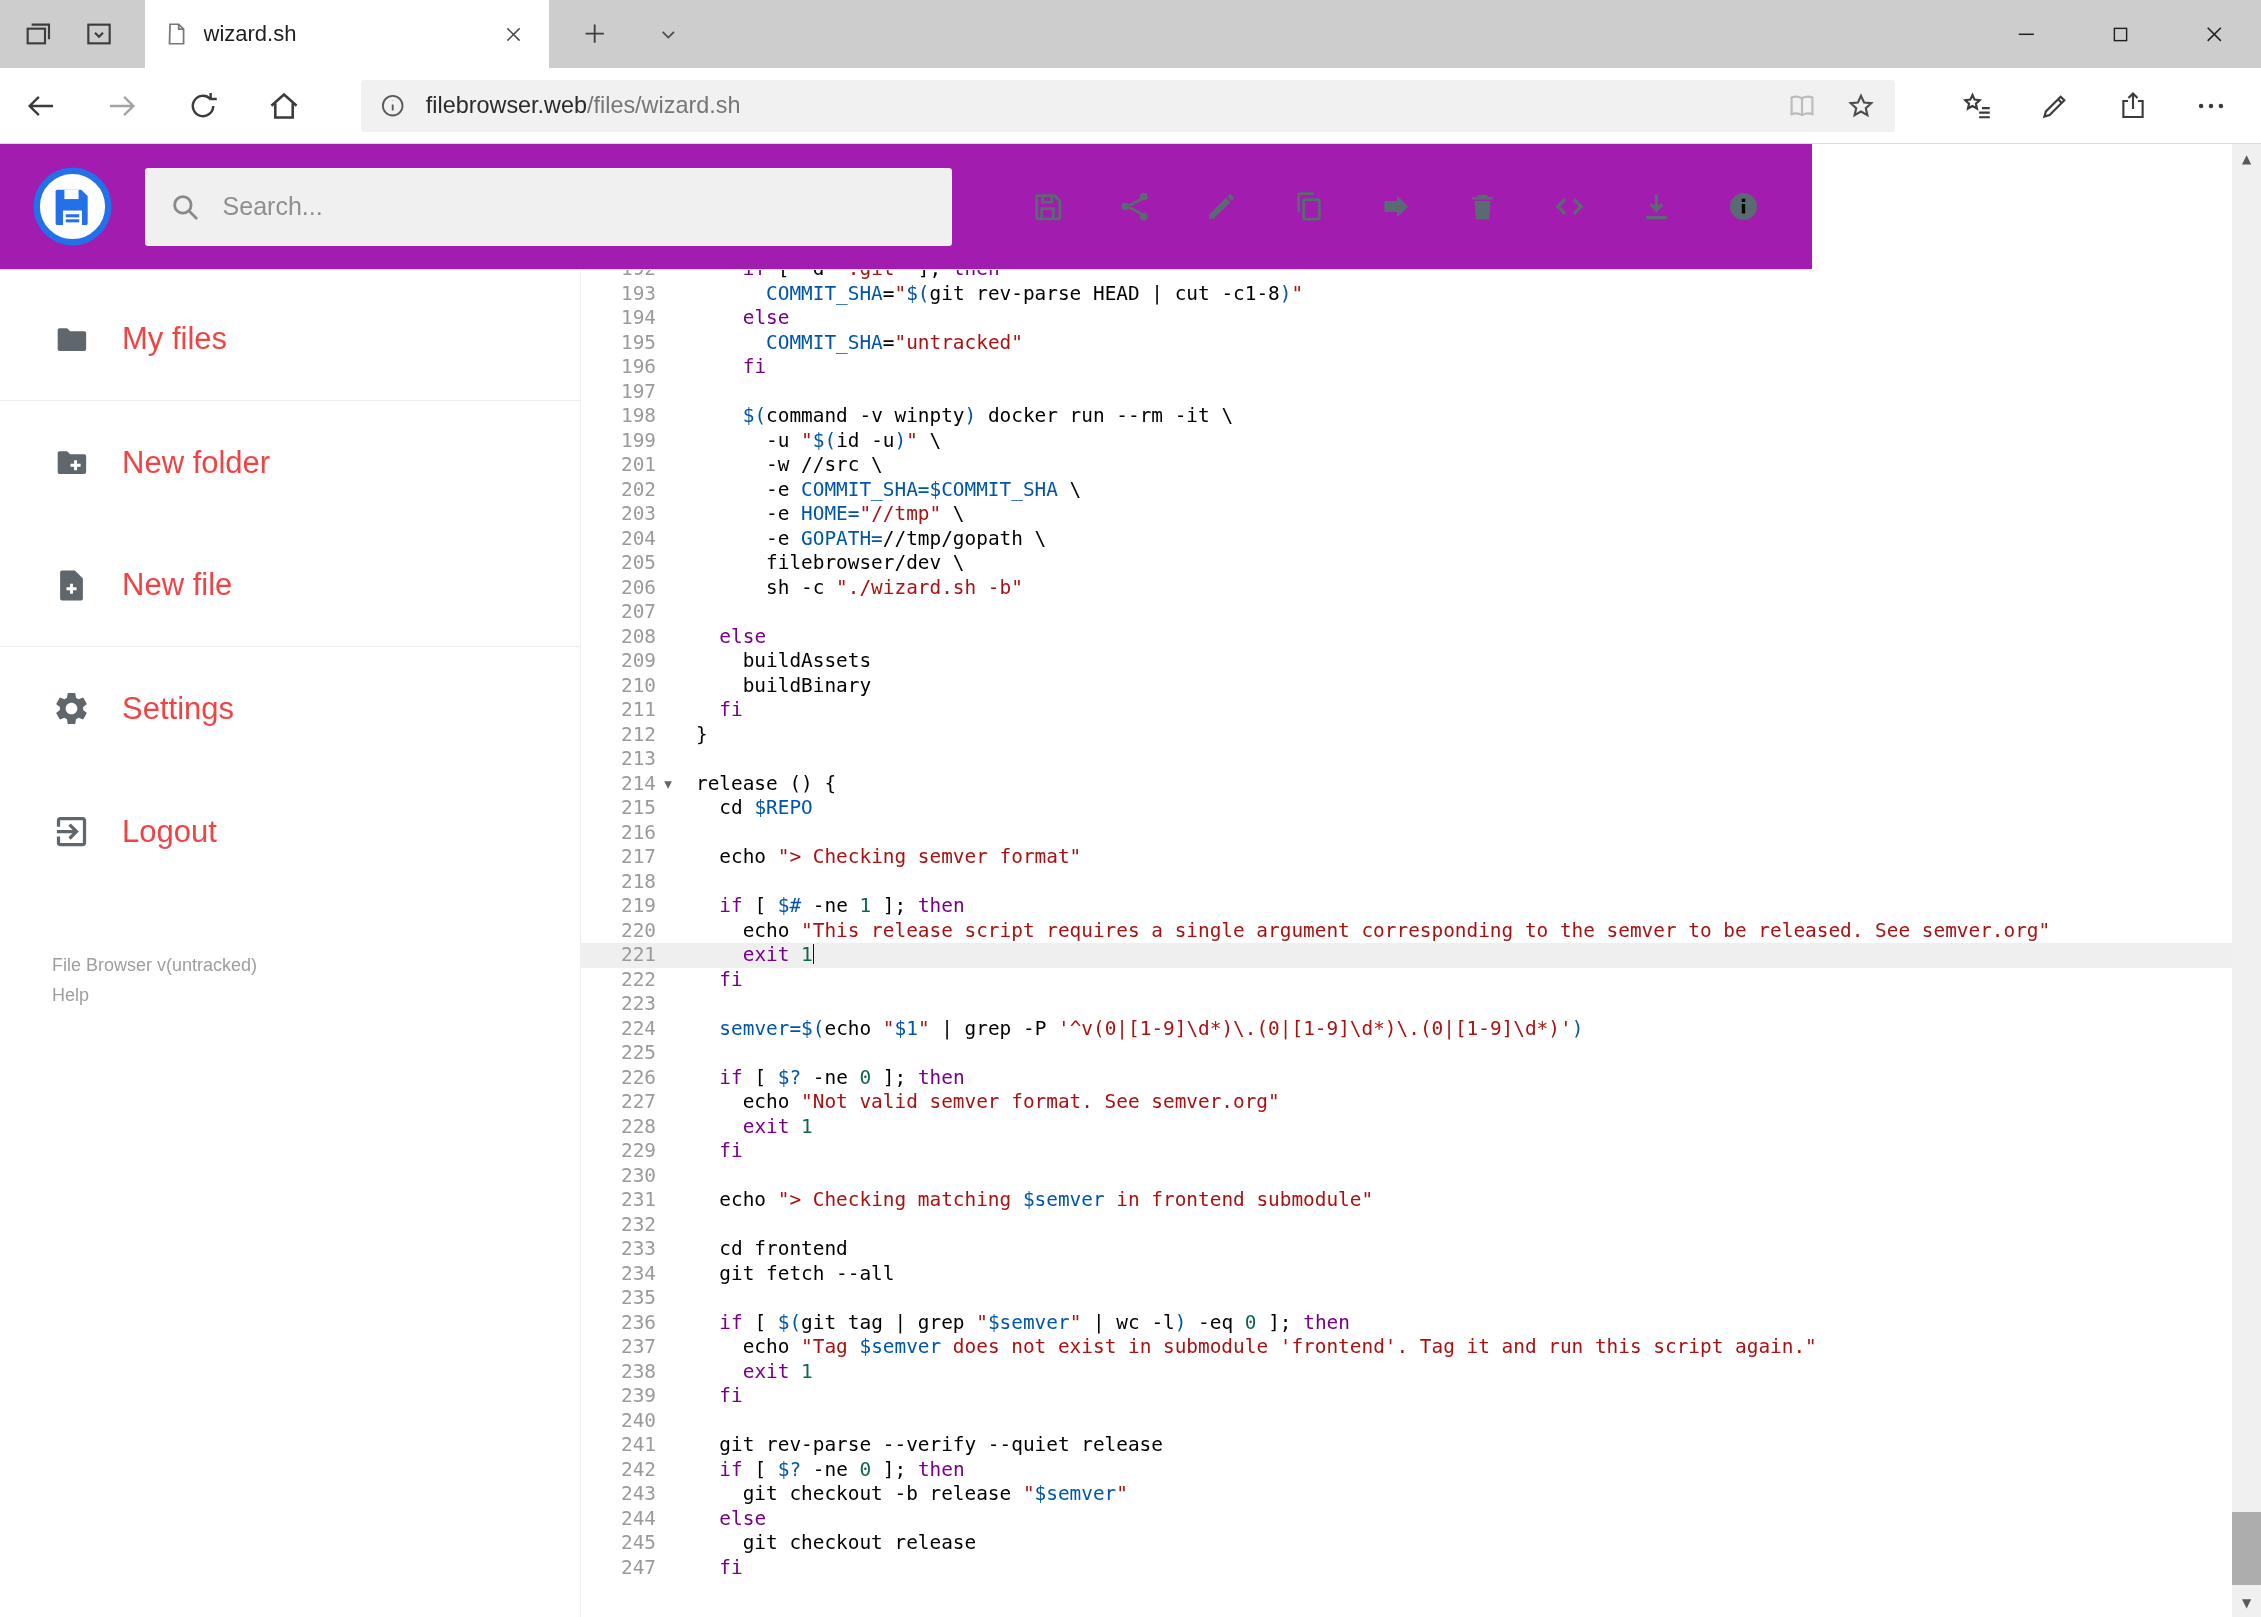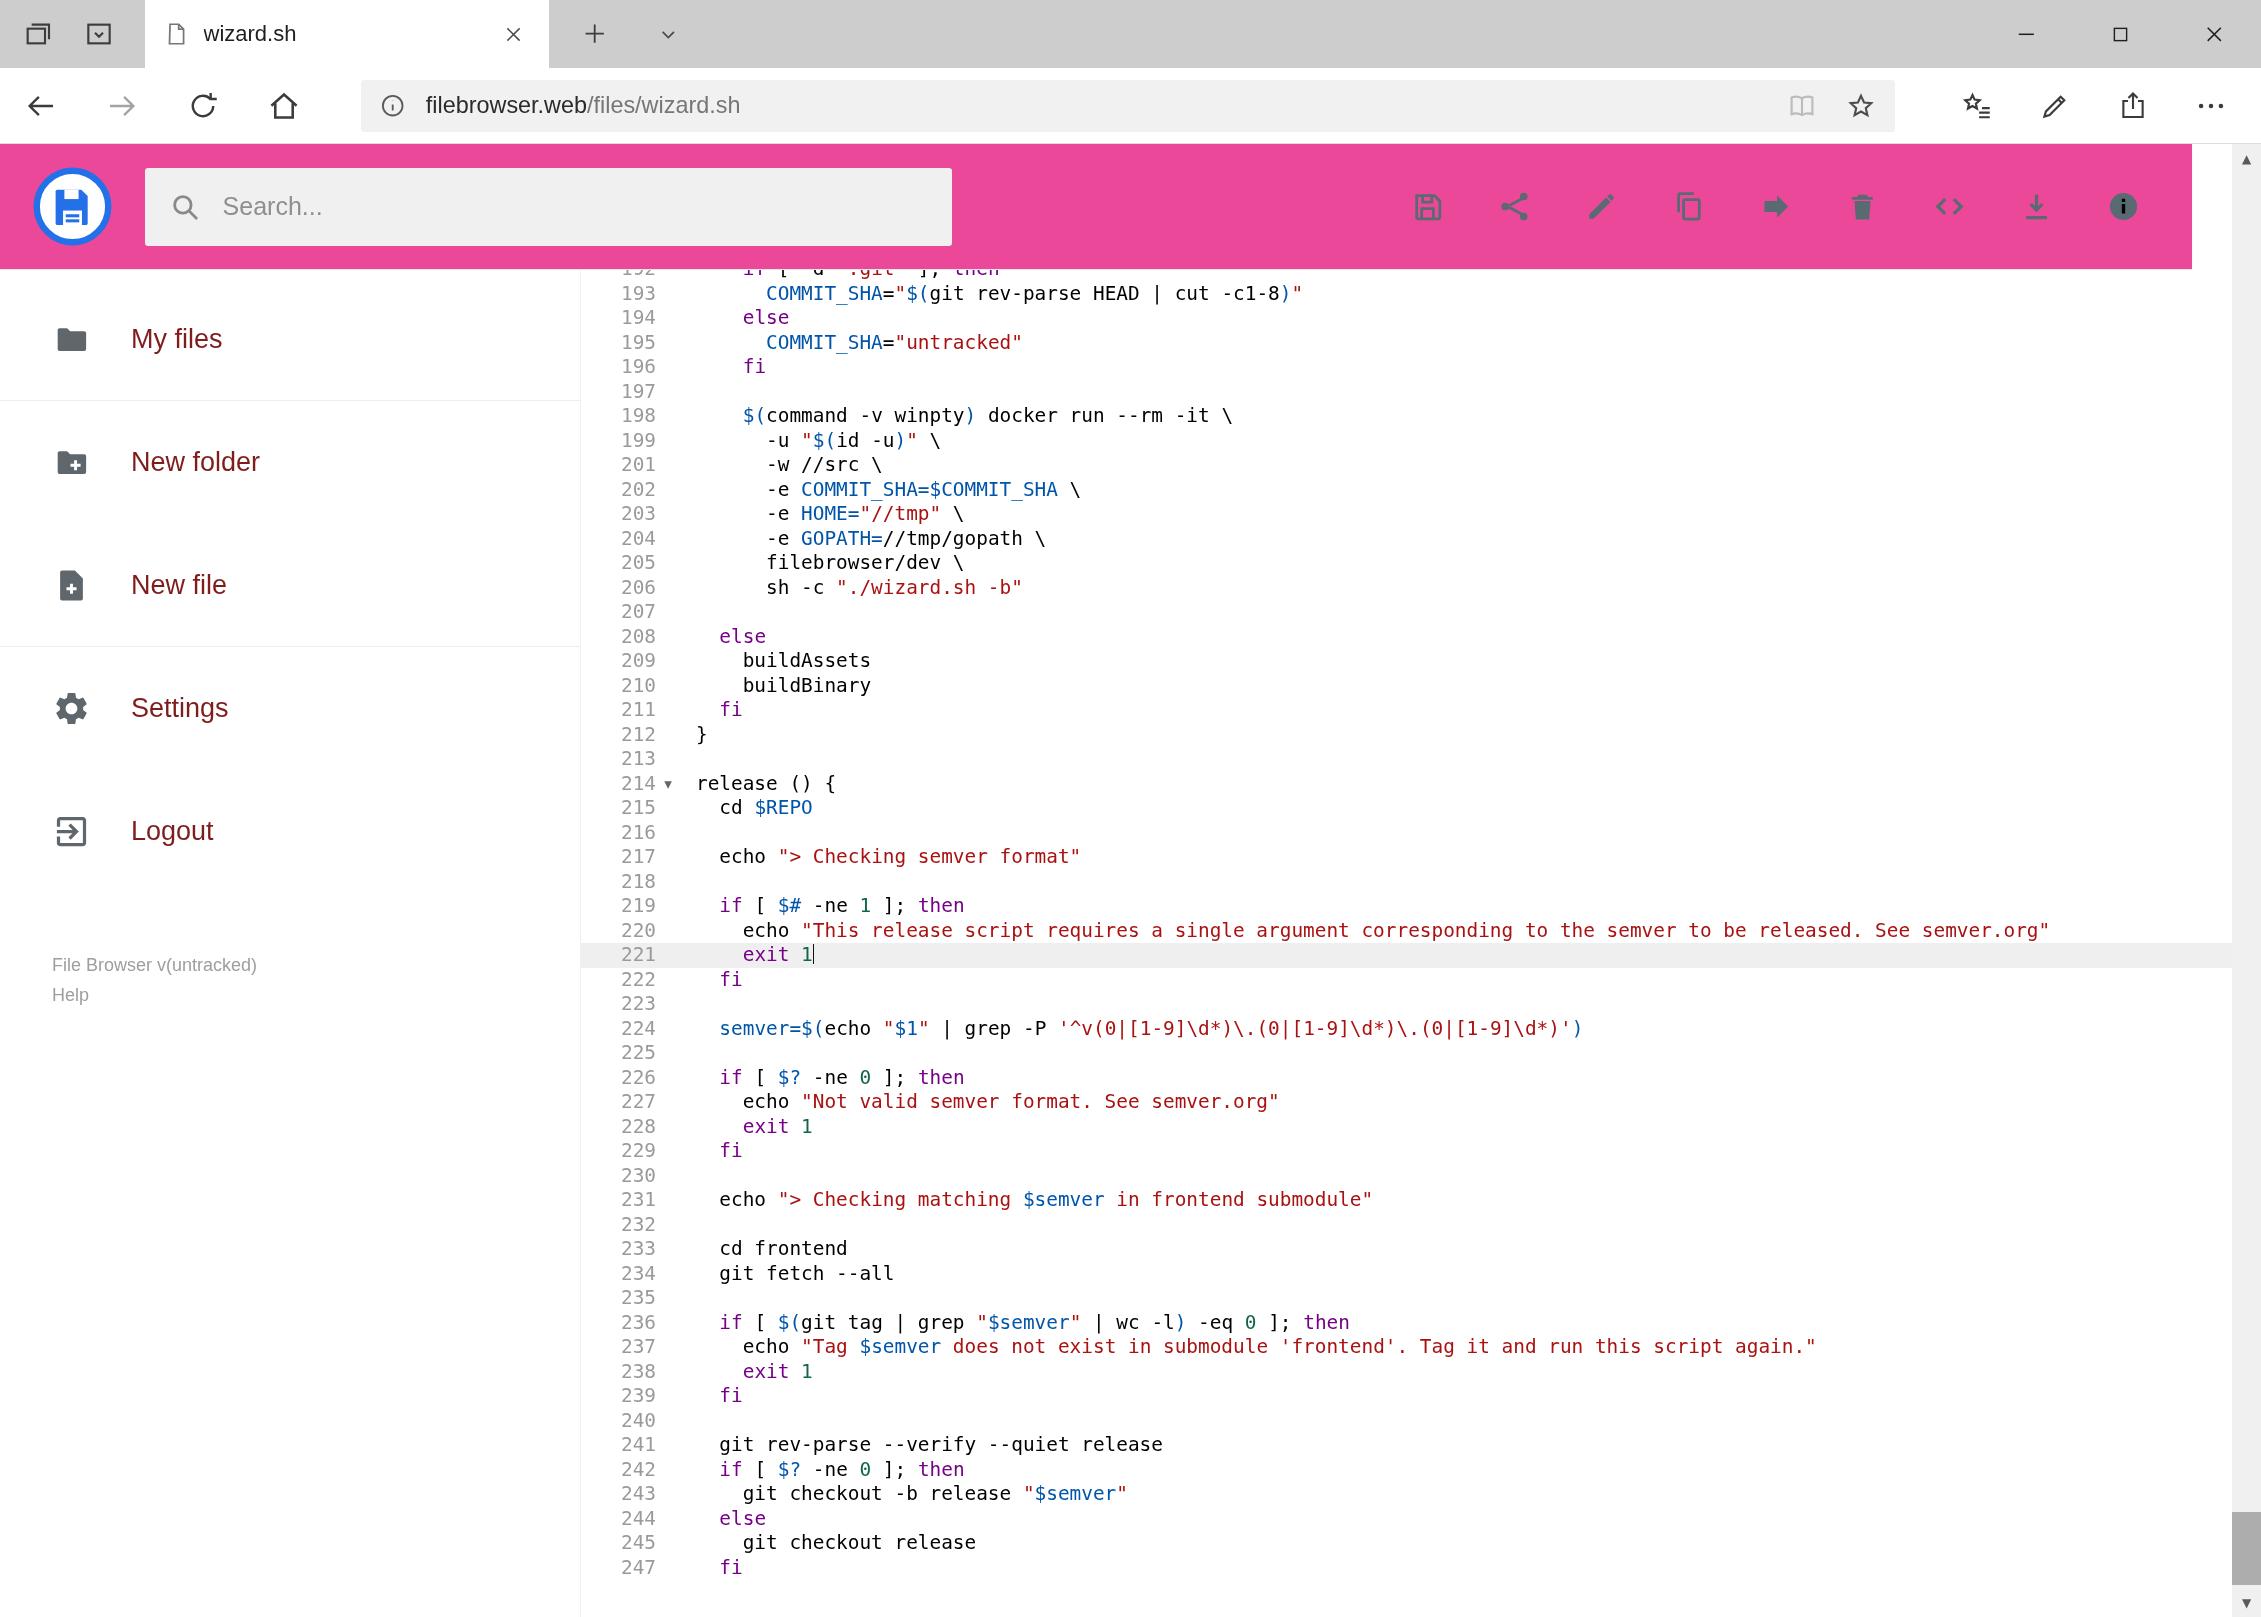--- a/index.html
+++ b/index.html
@@ -31,41 +31,41 @@
   .url { font-size:23.4px; white-space:nowrap; }
   .url .domain { color:#2b2b2b; }
   .url .path { color:#767676; }
   .ab-right { margin-left:auto; display:flex; align-items:center; gap:27.4px; }
   .nav-right { margin-left:auto; margin-right:11.3px; display:flex; }
   .nav-right .nav-btn { width:78px; }
 
   
   .page { position:absolute; top:144px; left:0; width:2232px; height:1473px; background:#fff; }
 
-  .app-header { position:absolute; top:0; left:0; width:2192px; height:126px; background:#ec4899;
+  .app-header { position:absolute; top:0; left:0; width:1812px; height:126px; background:#a21caf;
                 display:flex; align-items:center; border-bottom:0.8px solid #e8e8e8;
                 box-shadow:0 1.6px 2.4px rgba(0,0,0,0.05); }
   .logo { margin-left:32px; width:81px; height:81px; flex:none; }
   .searchbox { margin-left:32px; width:807px; height:78px; background:#f0f0f0; border-radius:3.2px;
                display:flex; align-items:center; padding:0 22.6px; }
   .searchbox svg { flex:none; }
   .searchbox input { border:none; outline:none; background:transparent; font-size:25px; color:#333;
                      margin-left:21px; width:100%; font-family:"Liberation Sans","DejaVu Sans",sans-serif; }
   .searchbox input::placeholder { color:#8f8f8f; opacity:1; }
   .hdr-actions { margin-left:auto; margin-right:25px; display:flex; }
   .hdr-btn { width:87px; height:87px; display:flex; align-items:center; justify-content:center; color:#5a6a72; }
 
   
   .sidebar { position:absolute; top:126px; left:0; width:581px; height:1347px; background:#fff;
              border-right:0.8px solid #f0f0f0; }
   .side-items { padding-top:8px; }
   .side-item { height:123px; display:flex; align-items:center; padding-left:52px; cursor:default; }
   .side-item.divided { border-bottom:0.8px solid #eeeeee; }
   .side-item .s-icon { width:39px; height:39px; flex:none; color:#5f676c; }
-  .side-item .s-label { margin-left:40px; font-size:27px; color:#7f1d1d; }
+  .side-item .s-label { margin-left:31px; font-size:31px; color:#ef4444; }
   .side-footer { position:absolute; top:680px; left:52px; color:#9e9e9e; font-size:18px; line-height:30px; }
 
   
   .editor { position:absolute; top:126px; left:581px; width:1651px; height:1347px; overflow:hidden; background:#fff; }
   .code-lines { position:absolute; top:-13px; left:0; right:0; }
   .row { display:flex; height:24.5px; line-height:24.5px; white-space:pre;
          font-family:"DejaVu Sans Mono", monospace; font-size:19.4px;align-items:flex-end; }
   .row.active { background:#efefef; }
   .gut { width:75px; text-align:right; color:#9a9a9a; flex:none; }
   .fold { width:24px; flex:none; text-align:center; color:#666; font-size:15.3px;

